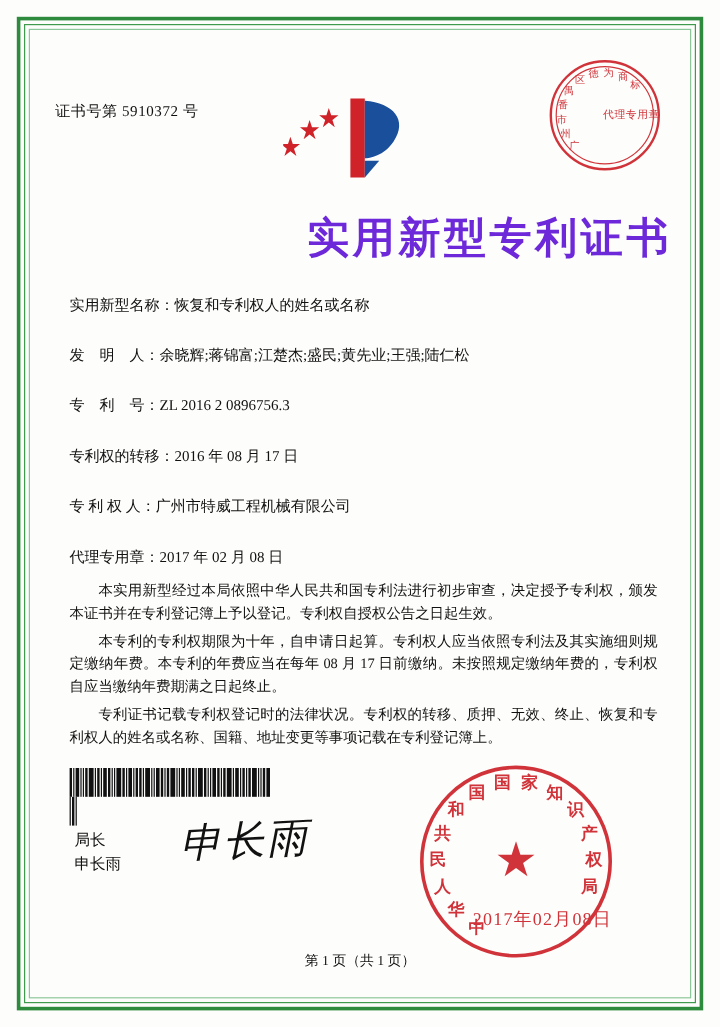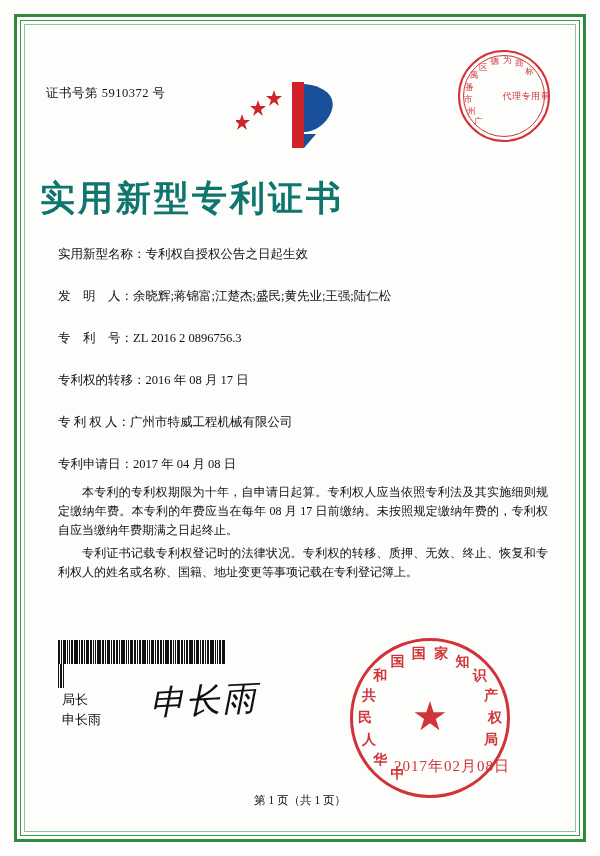--- a/index.html
+++ b/index.html
@@ -119,25 +119,25 @@
     font-size: 8.5px;
     line-height: 11px;
     text-align: center;
   }
 
   .title {
     position: absolute;
     left: 0;
     right: 0;
     top: 135px;
-    text-align: left;
+    text-align: right;
     font-size: 35px;
     font-weight: bold;
     letter-spacing: 3px;
-    color: #0f766e;
+    color: #6d28d9;
     font-family: "DejaVu Serif", serif;
   }
 
   .fields {
     position: absolute;
     left: 18px;
     right: 10px;
     top: 205px;
   }
   .field-row {
@@ -303,40 +303,41 @@
       <div class="arc-char" style="transform: rotate(-15deg) translate(0,-36px) rotate(15deg);">德</div>
       <div class="arc-char" style="transform: rotate(5deg) translate(0,-36px) rotate(-5deg);">为</div>
       <div class="arc-char" style="transform: rotate(25deg) translate(0,-36px) rotate(-25deg);">商</div>
       <div class="arc-char" style="transform: rotate(45deg) translate(0,-36px) rotate(-45deg);">标</div>
     </div>
 
     <div class="title">实用新型专利证书</div>
 
     <div class="fields">
       <div class="field-row">
-        <span class="field-label">实用新型名称：</span><span class="field-value">专利权自授权公告之日起生效</span>
+        <span class="field-label">实用新型名称：</span><span class="field-value">恢复和专利权人的姓名或名称</span>
       </div>
       <div class="field-row">
         <span class="field-label">发　明　人：</span><span class="field-value">余晓辉;蒋锦富;江楚杰;盛民;黄先业;王强;陆仁松</span>
       </div>
       <div class="field-row">
         <span class="field-label">专　利　号：</span><span class="field-value">ZL 2016 2 0896756.3</span>
       </div>
       <div class="field-row">
         <span class="field-label">专利权的转移：</span><span class="field-value">2016 年 08 月 17 日</span>
       </div>
       <div class="field-row">
         <span class="field-label">专 利 权 人：</span><span class="field-value">广州市特威工程机械有限公司</span>
       </div>
       <div class="field-row">
-        <span class="field-label">专利申请日：</span><span class="field-value">2017 年 04 月 08 日</span>
+        <span class="field-label">代理专用章：</span><span class="field-value">2017 年 02 月 08 日</span>
       </div>
     </div>
 
     <div class="body-text">
+      <p>本实用新型经过本局依照中华人民共和国专利法进行初步审查，决定授予专利权，颁发本证书并在专利登记簿上予以登记。专利权自授权公告之日起生效。</p>
       <p>本专利的专利权期限为十年，自申请日起算。专利权人应当依照专利法及其实施细则规定缴纳年费。本专利的年费应当在每年 08 月 17 日前缴纳。未按照规定缴纳年费的，专利权自应当缴纳年费期满之日起终止。</p>
       <p>专利证书记载专利权登记时的法律状况。专利权的转移、质押、无效、终止、恢复和专利权人的姓名或名称、国籍、地址变更等事项记载在专利登记簿上。</p>
     </div>
 
     <div class="barcode">
       <span style="width:2px"></span><span style="width:1px"></span><span style="width:3px"></span><span style="width:1px"></span><span style="width:1px"></span><span style="width:2px"></span><span style="width:4px"></span><span style="width:1px"></span><span style="width:2px"></span><span style="width:1px"></span><span style="width:3px"></span><span style="width:2px"></span><span style="width:1px"></span><span style="width:1px"></span><span style="width:4px"></span><span style="width:2px"></span><span style="width:1px"></span><span style="width:3px"></span><span style="width:1px"></span><span style="width:2px"></span><span style="width:2px"></span><span style="width:1px"></span><span style="width:4px"></span><span style="width:1px"></span><span style="width:1px"></span><span style="width:3px"></span><span style="width:2px"></span><span style="width:1px"></span><span style="width:2px"></span><span style="width:4px"></span><span style="width:1px"></span><span style="width:1px"></span><span style="width:3px"></span><span style="width:1px"></span><span style="width:2px"></span><span style="width:2px"></span><span style="width:1px"></span><span style="width:4px"></span><span style="width:2px"></span><span style="width:1px"></span><span style="width:1px"></span><span style="width:3px"></span><span style="width:2px"></span><span style="width:1px"></span><span style="width:2px"></span><span style="width:4px"></span><span style="width:1px"></span><span style="width:3px"></span><span style="width:1px"></span><span style="width:2px"></span><span style="width:1px"></span><span style="width:2px"></span><span style="width:4px"></span><span style="width:1px"></span><span style="width:1px"></span><span style="width:2px"></span><span style="width:3px"></span><span style="width:1px"></span><span style="width:2px"></span><span style="width:1px"></span>
     </div>
 
     <div class="director">
       <div>局长</div>

